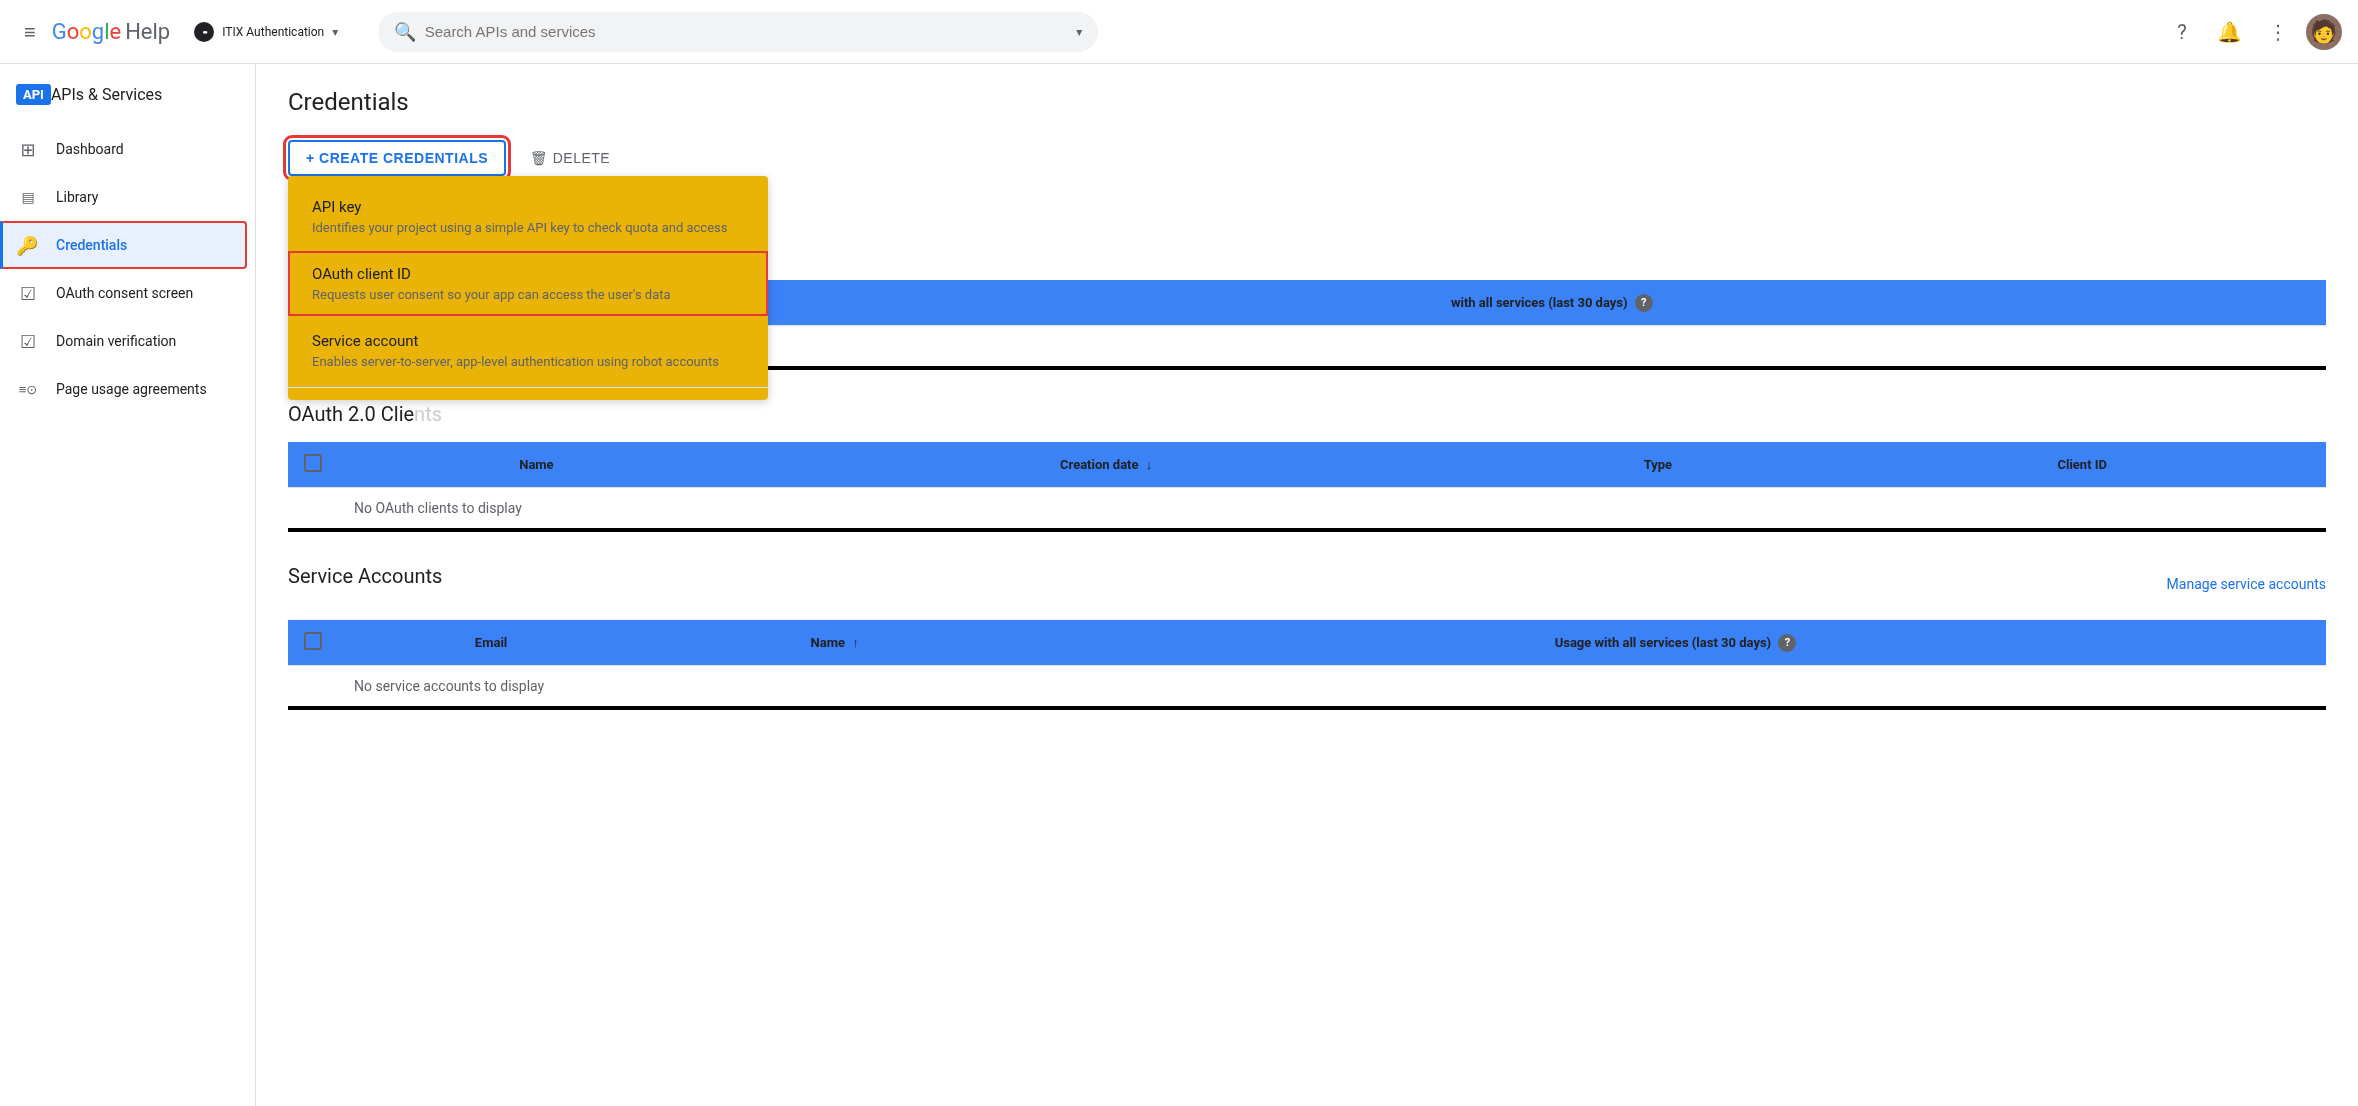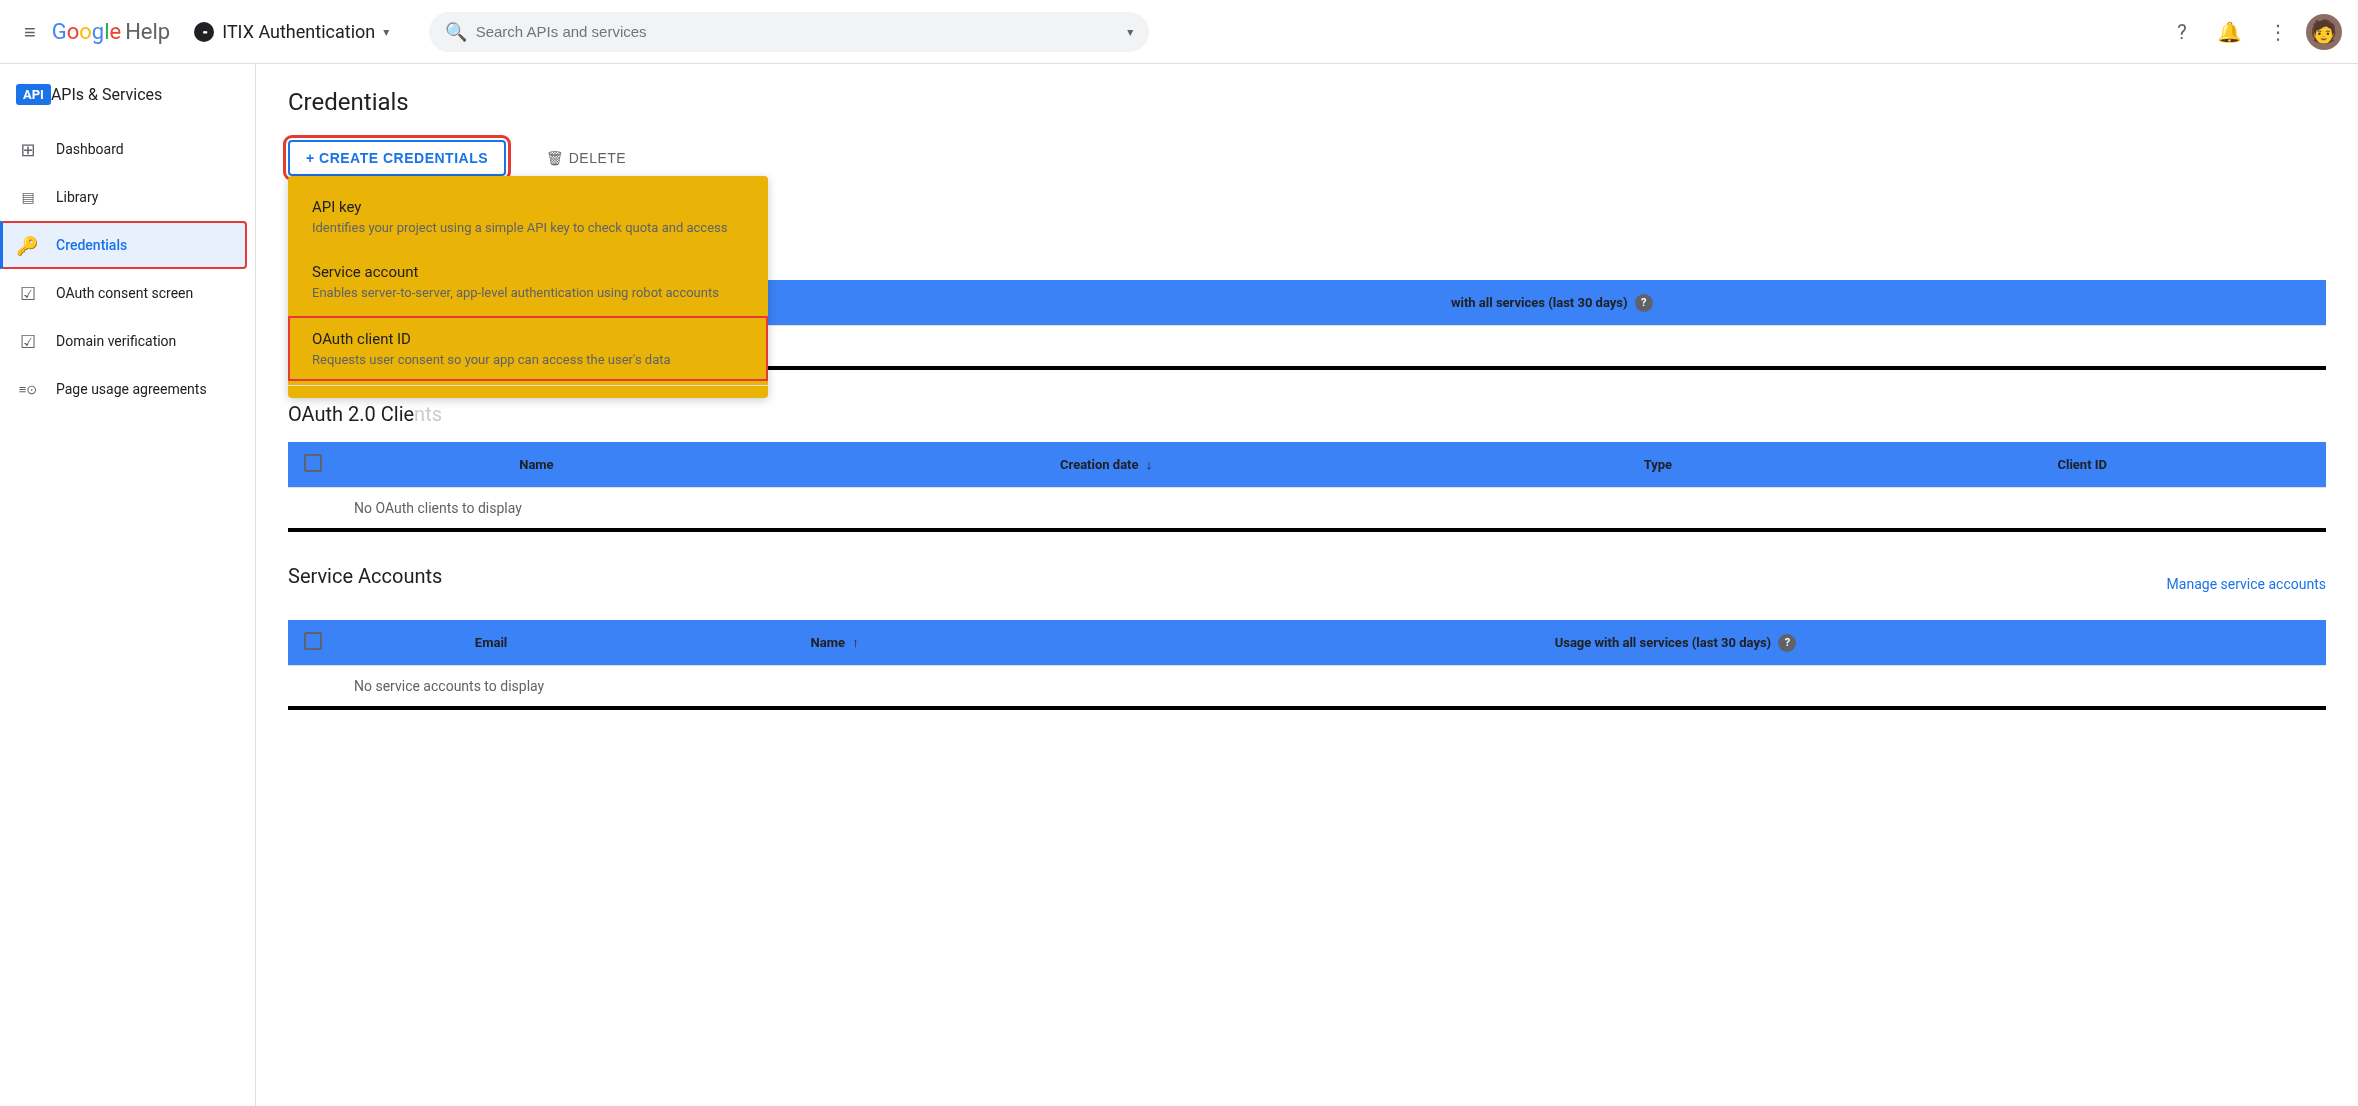--- a/index.html
+++ b/index.html
@@ -20,21 +20,21 @@
     .google-logo { display: flex; align-items: center; margin-right: 4px; }
     .google-logo span { font-size: 22px; font-weight: 400; }
     .g-blue { color: #4285F4; }
     .g-red { color: #EA4335; }
     .g-yellow { color: #FBBC05; }
     .g-green { color: #34A853; }
     .apis-text { font-size: 22px; color: #5f6368; margin-right: 16px; }
     .project-selector { display: flex; align-items: center; gap: 8px; cursor: pointer; padding: 4px 8px; border-radius: 4px; }
     .project-dot { width: 20px; height: 20px; background: #202124; border-radius: 50%; display: flex; align-items: center; justify-content: center; }
     .project-dot::before { content: '●●'; color: white; font-size: 6px; letter-spacing: -2px; }
-    .project-name { font-size: 18px; color: #202124; }
+    .project-name { font-size: 12px; color: #202124; }
     .dropdown-arrow { color: #5f6368; font-size: 12px; }
     .search-bar {
       flex: 1;
       max-width: 720px;
       margin: 0 32px;
       display: flex;
       align-items: center;
       background: #f1f3f4;
       border-radius: 24px;
       padding: 0 16px;
@@ -133,21 +133,21 @@
       align-items: center;
       gap: 16px;
       margin-bottom: 24px;
     }
     .page-title { font-size: 24px; font-weight: 400; color: #202124; }
 
     
     .toolbar {
       display: flex;
       align-items: center;
-      gap: 24px;
+      gap: 8px;
       margin-bottom: 24px;
       position: relative;
     }
 
     .create-credentials-btn {
       display: flex;
       align-items: center;
       gap: 6px;
       background: transparent;
       border: 2px solid #1a73e8;
@@ -348,28 +348,28 @@
         <span>🗑 DELETE</span>
       </button>
 
       <div class="dropdown-menu">
 
         <div class="dropdown-item">
           <div class="dropdown-item-title">API key</div>
           <div class="dropdown-item-desc">Identifies your project using a simple API key to check quota and access</div>
         </div>
 
+        <div class="dropdown-item oauth-highlighted">
+          <div class="dropdown-item-title">OAuth client ID</div>
+          <div class="dropdown-item-desc">Requests user consent so your app can access the user's data</div>
+        </div>
+
         <div class="dropdown-item">
           <div class="dropdown-item-title">Service account</div>
           <div class="dropdown-item-desc">Enables server-to-server, app-level authentication using robot accounts</div>
-        </div>
-
-        <div class="dropdown-item oauth-highlighted">
-          <div class="dropdown-item-title">OAuth client ID</div>
-          <div class="dropdown-item-desc">Requests user consent so your app can access the user's data</div>
         </div>
 
         <div class="dropdown-divider"></div>
 
 
       </div>
     </div>
 
     <p class="credentials-desc">Create credentials to ac<span style="opacity:0.4">cess your application...</span></p>
 

